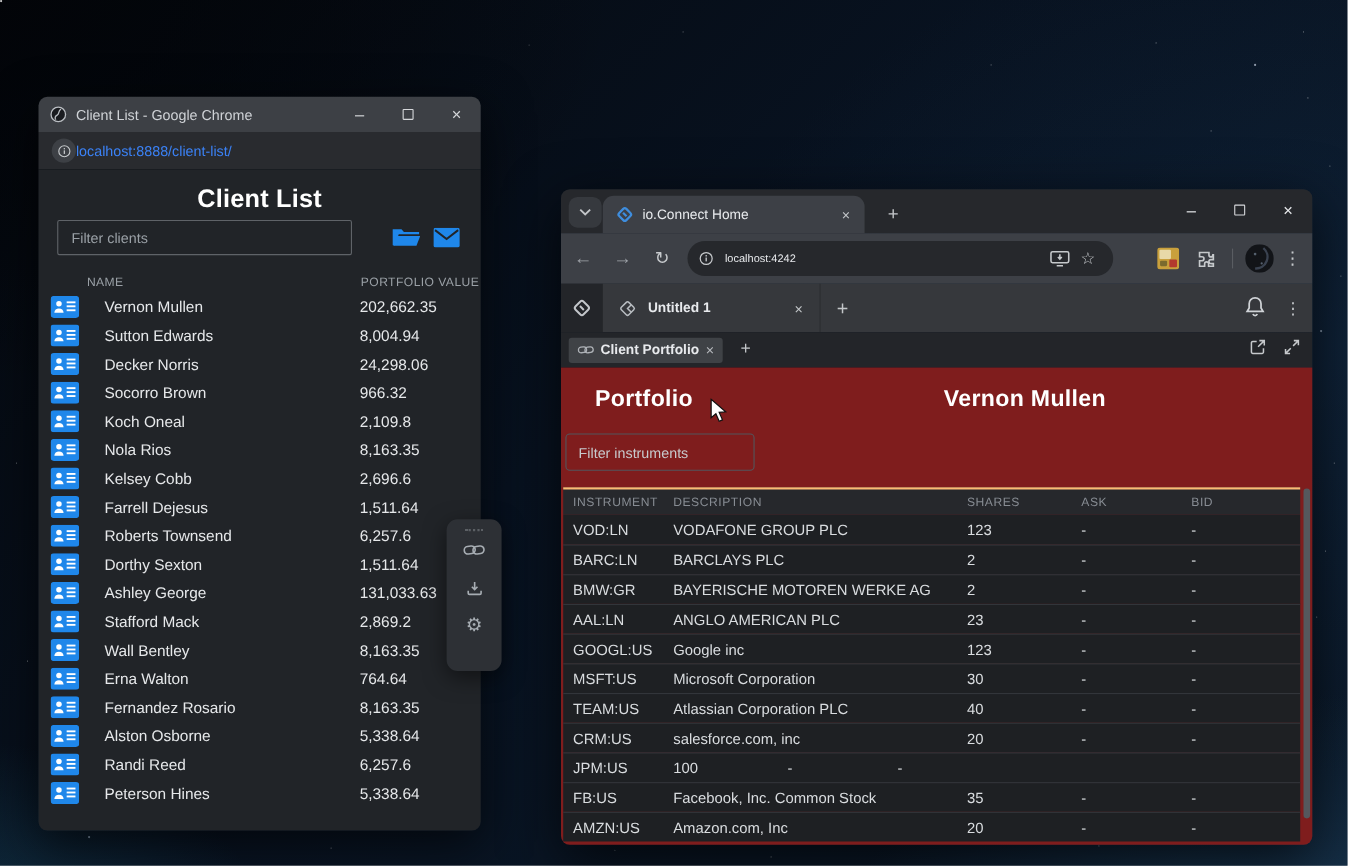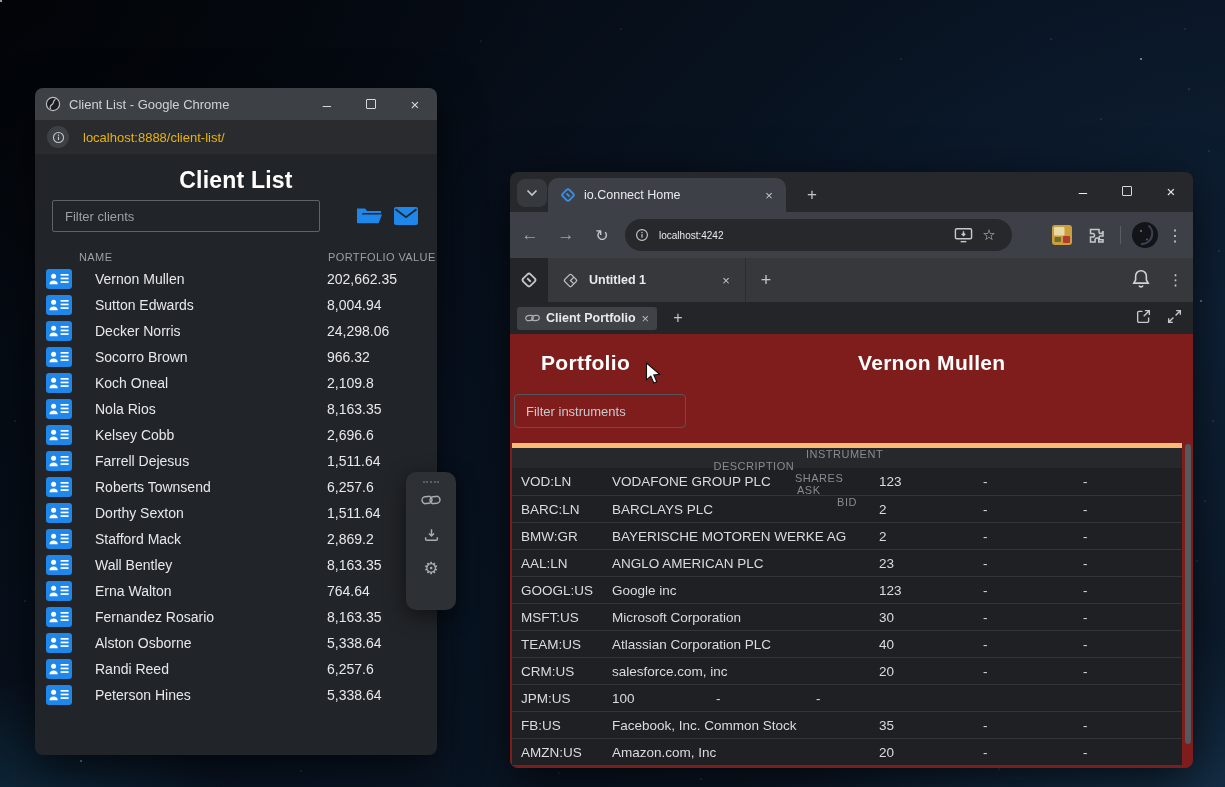--- a/index.html
+++ b/index.html
@@ -47,21 +47,21 @@
     border-radius:8px; box-shadow:0 12px 44px rgba(0,0,0,.65); }
   .lw-titlebar { height:32px; background:#3d4045; border-radius:8px 8px 0 0;
     display:flex; align-items:center; padding:0 0 0 10px; }
   .lw-title { color:#cfd2d6; font-size:13px; margin-left:8px; flex:1; white-space:nowrap; }
   .winbtn { width:44px; height:32px; display:flex; align-items:center; justify-content:center;
     color:#d6d8db; font-size:15px; }
   .maxbox { width:10px; height:10px; border:1.4px solid #d6d8db; border-radius:1px; display:inline-block; }
   .lw-urlbar { height:34px; background:#292b2f; display:flex; align-items:center; padding:0 12px; }
   .lw-infocircle { width:22px; height:22px; border-radius:50%; background:#3d4045;
     display:flex; align-items:center; justify-content:center; }
-  .lw-url { color:#eab308; font-size:13px; margin-left:14px; }
+  .lw-url { color:#3b82f6; font-size:13px; }
   .lw-content { height:601px; background:#212428; border-radius:0 0 8px 8px; position:relative; }
   .lw-h1 { color:#fff; font-size:23px; font-weight:600; text-align:center; padding-top:13px; letter-spacing:.2px; }
   .lw-filterrow { position:absolute; left:17px; top:46px; right:17px; height:32px; }
   .lw-filter { position:absolute; left:0; top:0; width:268px; height:32px; background:transparent;
     border:1px solid #5f6368; border-radius:2px; color:#e4e6e9; font-size:13px; padding:0 12px;
     font-family:"Liberation Sans",sans-serif; outline:none; }
   .lw-filter::placeholder { color:#9aa0a6; }
   .lw-iconbtn { position:absolute; top:3px; width:28px; height:26px; display:flex; align-items:center; justify-content:center; cursor:pointer; }
   .lw-folder { left:303px; } .lw-mail { left:340px; }
   .lw-thead { position:absolute; top:97px; left:0; right:0; height:16px;
@@ -132,22 +132,22 @@
   .st-right { position:absolute; right:10px; top:0; height:32px; display:flex; align-items:center; gap:14px; }
 
   .page { height:434px; background:#7f1d1d; border-radius:0 0 8px 8px; position:relative; overflow:hidden; }
   .pg-heading { position:absolute; left:31px; top:17px; color:#fff; font-size:21px; font-weight:600; letter-spacing:.3px; }
   .pg-client { position:absolute; left:348px; top:17px; color:#fff; font-size:21px; font-weight:600; letter-spacing:.3px; }
   .pg-filter { position:absolute; left:4px; top:60px; width:172px; height:34px; background:transparent;
     border:1px solid #53565c; border-radius:4px; color:#e4e6e9; font-size:13px; padding:3px 11px;
     font-family:"Liberation Sans",sans-serif; outline:none; }
   .pg-filter::placeholder { color:#c7cacd; }
   .ptable { position:absolute; left:2px; right:11px; top:109px; }
-  .pt-head { height:25px; background:#26282c; border-top:5px solid #fdba74; display:flex; align-items:center;
-    color:#878c93; font-size:11px; letter-spacing:.5px;flex-direction:column; }
+  .pt-head { height:25px; background:#26282c; border-top:2px solid #fdba74; display:flex; align-items:center;
+    color:#878c93; font-size:11px; letter-spacing:.5px; }
   .pt-row { height:27px; background:#1e2023; border-top:1px solid #32353a; display:flex; align-items:center;
     color:#d9dcdf; font-size:13.5px; }
   .pt-row:first-child { border-top:none; }
   .cell-i { width:100px; padding-left:9px; flex:0 0 auto; white-space:nowrap; }
   .cell-d { width:267px; flex:0 0 auto; white-space:nowrap; overflow:hidden; }
   .cell-s { width:104px; flex:0 0 auto; }
   .cell-a { width:100px; flex:0 0 auto; }
   .cell-b { flex:1; }
   .pg-scroll { position:absolute; right:2px; top:110px; width:6px; height:300px; background:#55585d; border-radius:3px; cursor:pointer; }
 
@@ -348,20 +348,34 @@
               <path d="M3.4 15.3c0-2.4 1.9-3.8 4.2-3.8s4.2 1.4 4.2 3.8z" fill="#fff"></path>
               <rect x="14.6" y="5" width="8" height="1.7" fill="#fff"></rect>
               <rect x="14.6" y="8.6" width="8" height="1.7" fill="#fff"></rect>
               <rect x="14.6" y="12.2" width="8" height="1.7" fill="#fff"></rect>
             </svg>
     </span>
     <span class="lname">Dorthy Sexton</span>
     <span class="lval">1,511.64</span>
   </div>
 
+  <div class="lrow">
+    <span class="cardic">
+      <svg width="26" height="20" viewBox="0 0 26 20">
+              <rect width="26" height="20" rx="3" fill="#1f87ea"></rect>
+              <circle cx="7.6" cy="7.2" r="2.5" fill="#fff"></circle>
+              <path d="M3.4 15.3c0-2.4 1.9-3.8 4.2-3.8s4.2 1.4 4.2 3.8z" fill="#fff"></path>
+              <rect x="14.6" y="5" width="8" height="1.7" fill="#fff"></rect>
+              <rect x="14.6" y="8.6" width="8" height="1.7" fill="#fff"></rect>
+              <rect x="14.6" y="12.2" width="8" height="1.7" fill="#fff"></rect>
+            </svg>
+    </span>
+    <span class="lname">Ashley George</span>
+    <span class="lval">131,033.63</span>
+  </div>
 
   <div class="lrow">
     <span class="cardic">
       <svg width="26" height="20" viewBox="0 0 26 20">
               <rect width="26" height="20" rx="3" fill="#1f87ea"></rect>
               <circle cx="7.6" cy="7.2" r="2.5" fill="#fff"></circle>
               <path d="M3.4 15.3c0-2.4 1.9-3.8 4.2-3.8s4.2 1.4 4.2 3.8z" fill="#fff"></path>
               <rect x="14.6" y="5" width="8" height="1.7" fill="#fff"></rect>
               <rect x="14.6" y="8.6" width="8" height="1.7" fill="#fff"></rect>
               <rect x="14.6" y="12.2" width="8" height="1.7" fill="#fff"></rect>

